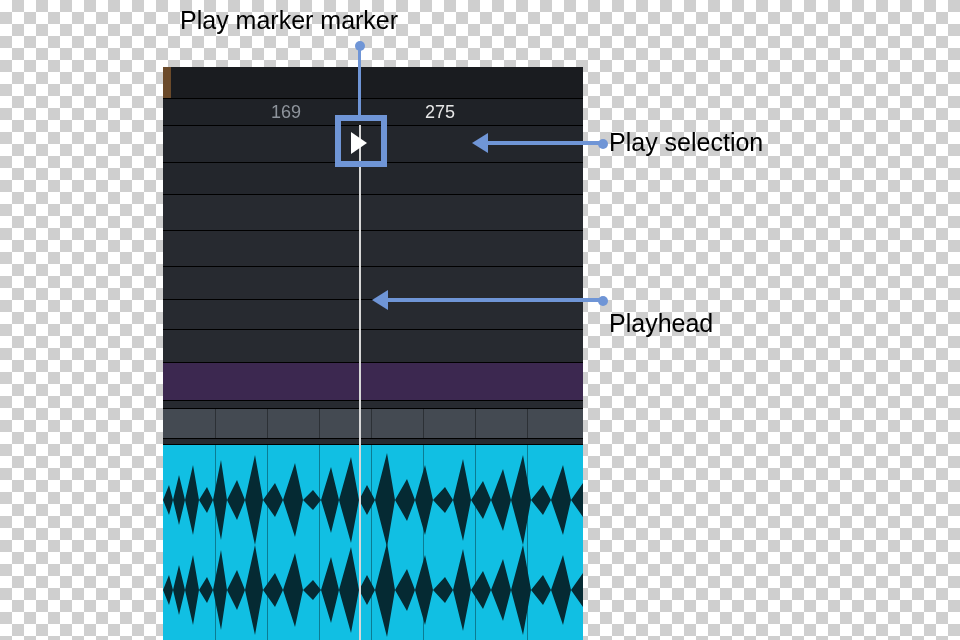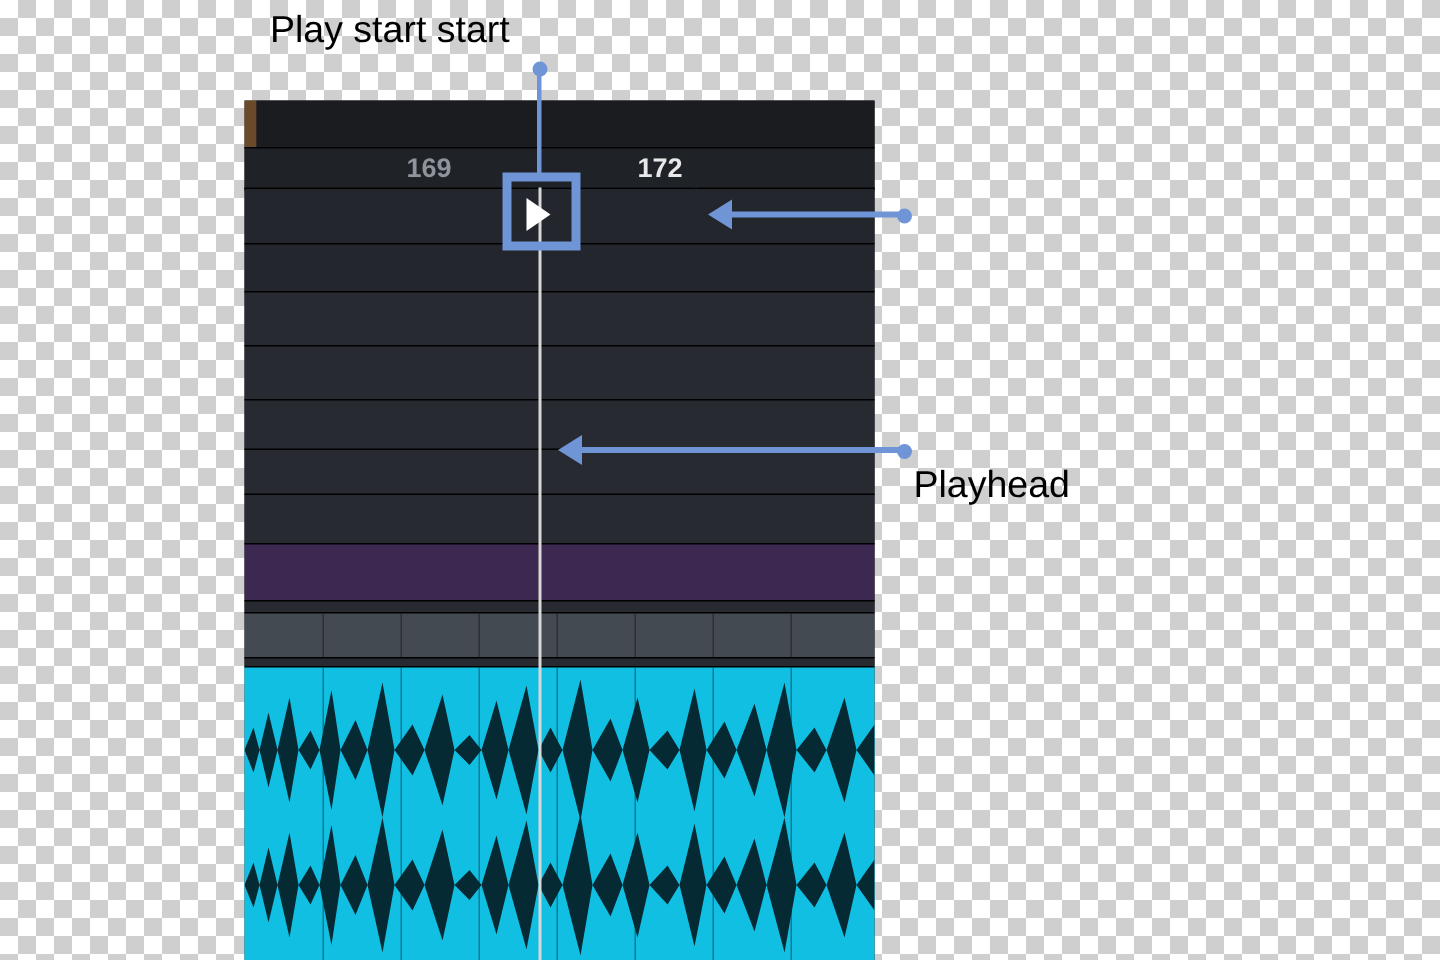--- a/index.html
+++ b/index.html
@@ -16,21 +16,21 @@
     background-color:#ffffff;
   }
   .panel{position:absolute;left:163px;top:67px;width:420px;height:573px;background:#2a2d33;box-shadow:0 0 0 1px rgba(0,0,0,.4) inset;}
   
   .ruler{position:absolute;left:0;top:31px;width:100%;height:27px;background:#1f2227;border-top:1px solid #000;border-bottom:1px solid #000;}
   .brown{position:absolute;left:0;top:0;width:8px;height:31px;background:#6b4a2a;}
   .topdark{position:absolute;left:8px;top:0;right:0;height:31px;background:#1a1c20;}
   
   .sel{position:absolute;top:58px;height:142px;background:rgba(60,110,150,.55);border-right:2px solid #4aa0d8;}
   
-  .rlabel{position:absolute;top:35px;font-size:18px;font-weight:700;color:#8e949c;}
+  .rlabel{position:absolute;top:35px;font-size:18px;font-weight:400;color:#8e949c;}
   .rlabel.inside{color:#e8e8e8;}
   
   .time{position:absolute;top:96px;font-size:17px;font-weight:600;color:#cfd3d8;}
   
   .row{position:absolute;left:0;width:100%;border-top:1px solid #000;box-sizing:border-box;}
   
   .purple{background:#3c2850;}
   .gray{background:#444a52;}
   .audio{background:#11bfe3;}
   
@@ -57,21 +57,21 @@
   <div class="checker"></div>
 
   <div class="panel">
     <div class="brown"></div>
     <div class="topdark"></div>
     <div class="ruler"></div>
 
     <div class="sel" style="left:188px;width:112px;"></div>
 
     <div class="rlabel" style="left:108px;">169</div>
-    <div class="rlabel inside" style="left:262px;">172</div>
+    <div class="rlabel inside" style="left:262px;">275</div>
 
     <div class="time" style="left:204px;">5:05</div>
 
     <div class="row" style="top:58px;height:37px;background:#23262c;"></div>
     <div class="row" style="top:95px;height:32px;background:#23262c;"></div>
     <div class="row" style="top:127px;height:36px;background:#272a30;"></div>
     <div class="row" style="top:163px;height:36px;background:#272a30;"></div>
     <div class="row" style="top:199px;height:33px;background:#272a30;"></div>
     <div class="row" style="top:232px;height:30px;background:#272a30;"></div>
     <div class="row" style="top:262px;height:33px;background:#272a30;"></div>
@@ -108,24 +108,25 @@
       </svg>
     </div>
 
     <div class="ph" style="left:196px;"></div>
 
     <div class="tri" style="left:188px;top:65px;"></div>
   </div>
 
   <div class="hlbox" style="left:335px;top:115px;width:52px;height:52px;"></div>
 
-  <div class="lbl" style="left:180px;top:6px;">Play start start</div>
+  <div class="lbl" style="left:180px;top:6px;">Play marker marker</div>
   <div class="dot" style="left:355px;top:41px;"></div>
   <div class="vline" style="left:358px;top:46px;height:70px;"></div>
 
+  <div class="lbl" style="left:609px;top:128px;">Play selection</div>
   <div class="dot" style="left:598px;top:139px;"></div>
   <div class="hline" style="left:488px;top:141px;width:114px;"></div>
   <div class="arrowL" style="left:472px;top:133px;"></div>
 
   <div class="lbl" style="left:609px;top:285px;margin-top:24px;">Playhead</div>
   <div class="dot" style="left:598px;top:296px;"></div>
   <div class="hline" style="left:388px;top:298px;width:214px;"></div>
   <div class="arrowL" style="left:372px;top:290px;"></div>
 </div>
 

